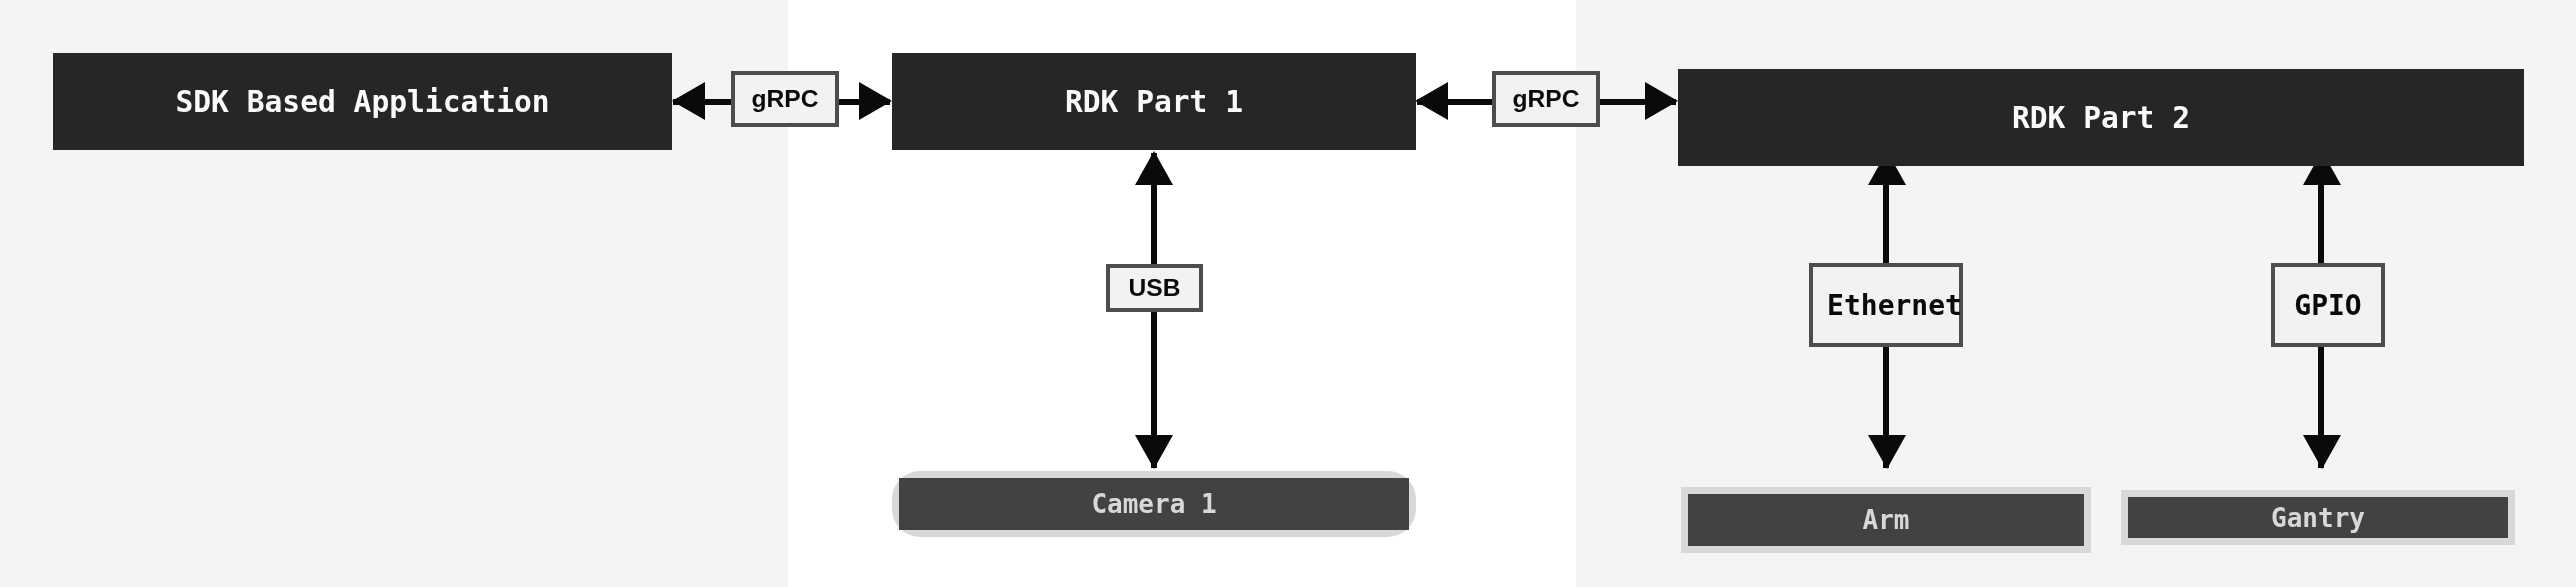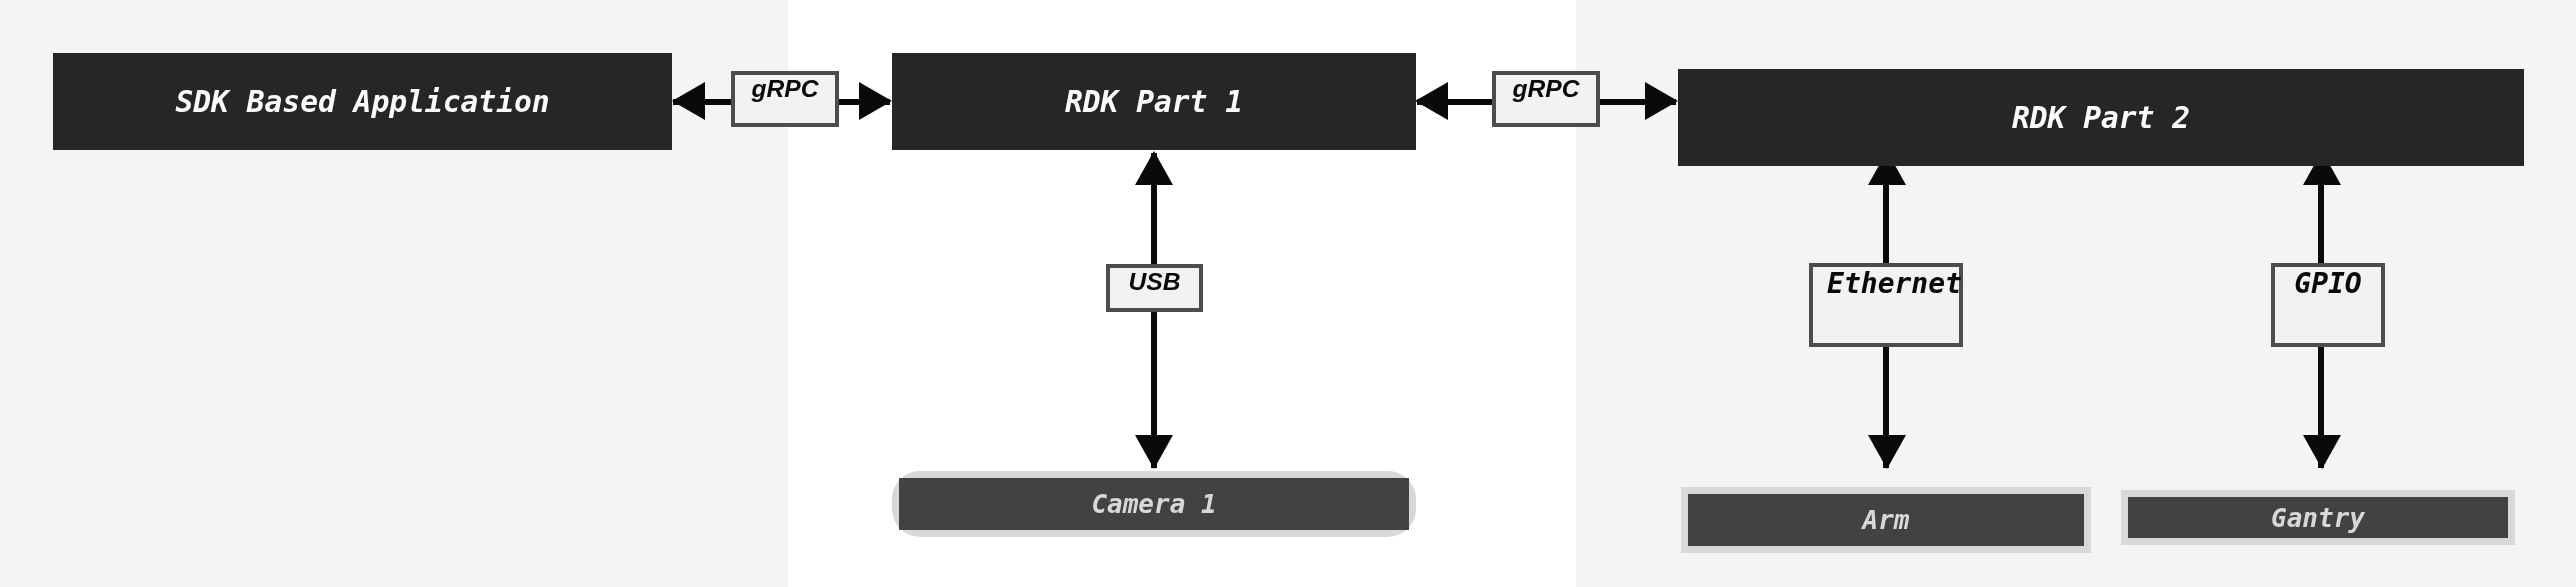--- a/index.html
+++ b/index.html
@@ -1,15 +1,15 @@
 <!DOCTYPE html>
 <html style="font-size:13px"><head>
 <meta charset="utf-8">
 <style>
-  * { box-sizing: border-box; font-style: italic; }
+  * { box-sizing: border-box; }
   html, body { margin: 0; padding: 0; }
   body {
     width: 2576px; height: 588px;
     position: relative; overflow: hidden;
     background: #f4f4f4;
     font-family: "DejaVu Sans Mono", monospace;
   }
   .canvas { position: absolute; inset: 0; }
 
   
@@ -80,21 +80,21 @@
   .ah-eth-down { left: 1868px; top: 435px; }
   .ah-gpio-up  { left: 2303px; top: 151px; }
   .ah-gpio-down{ left: 2303px; top: 435px; }
 
   
   .conn-label {
     position: absolute;
     background: #f2f2f2;
     border: 4.1px solid #4d4d4d;
     color: #0a0a0a;
-    display: flex; align-items: flex-start; justify-content: center;
+    display: flex; align-items: center; justify-content: center;
     font-weight: bold;
     z-index: 2;
   }
   .conn-label.sans { font-family: "Liberation Sans", sans-serif; font-size: 24.6px; }
   .conn-label.mono { font-family: "DejaVu Sans Mono", monospace; font-size: 28px; }
 
   .label-grpc1 { left: 731px;  top: 71px;  width: 108px; height: 56px; }
   .label-grpc2 { left: 1492px; top: 71px;  width: 108px; height: 56px; }
   .label-usb   { left: 1106px; top: 264px; width: 97px; height: 48px; }
   .label-eth   { left: 1809px; top: 263px; width: 154px; height: 84px; padding-left: 17px; }

